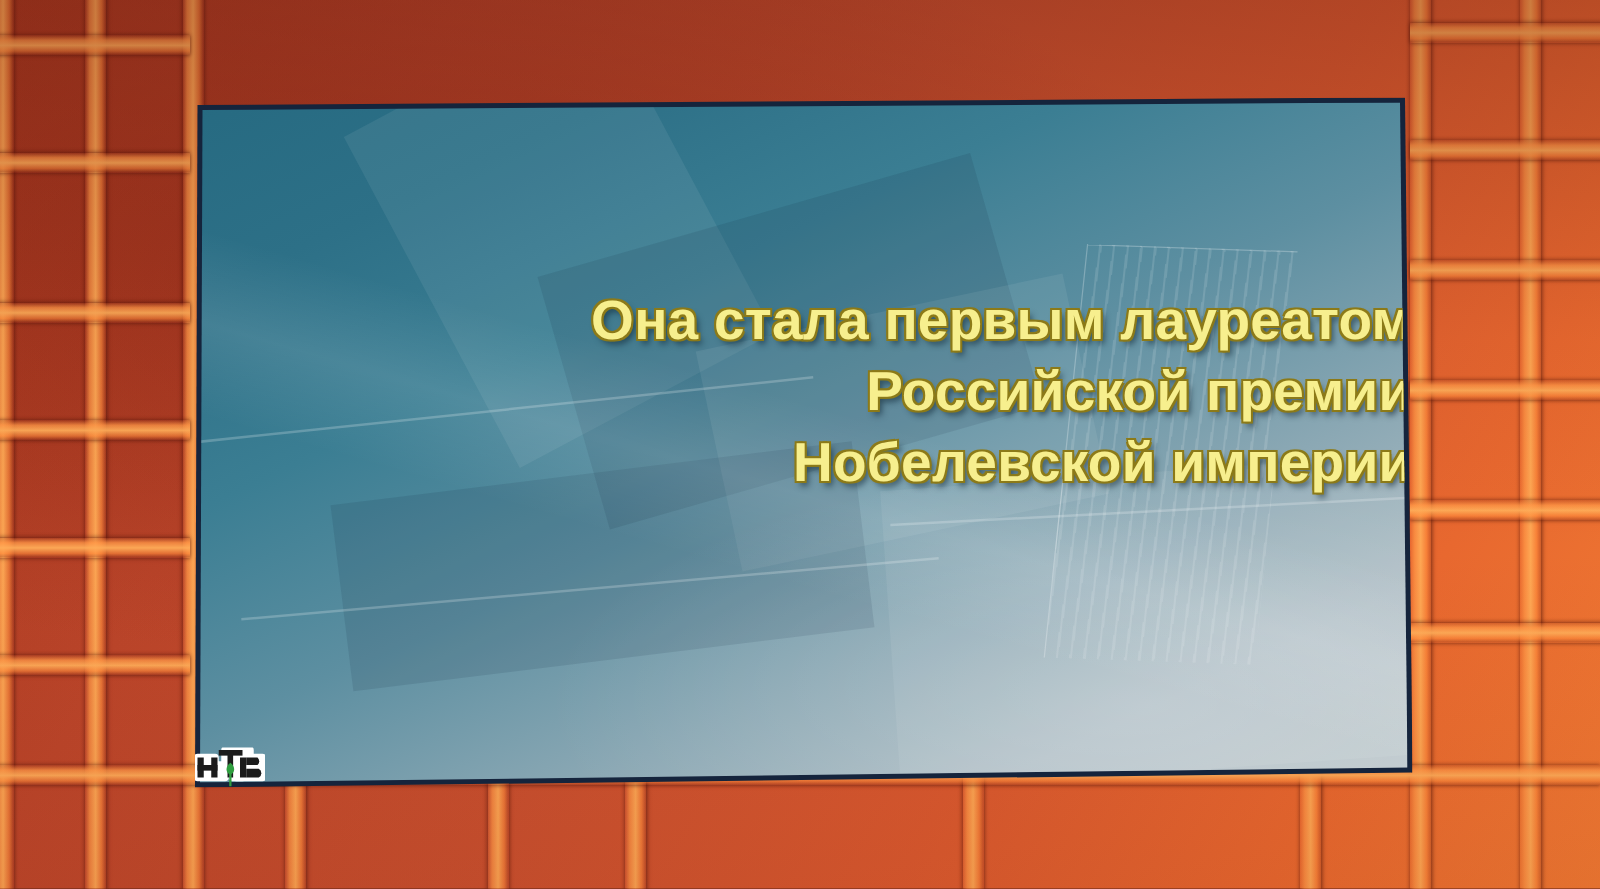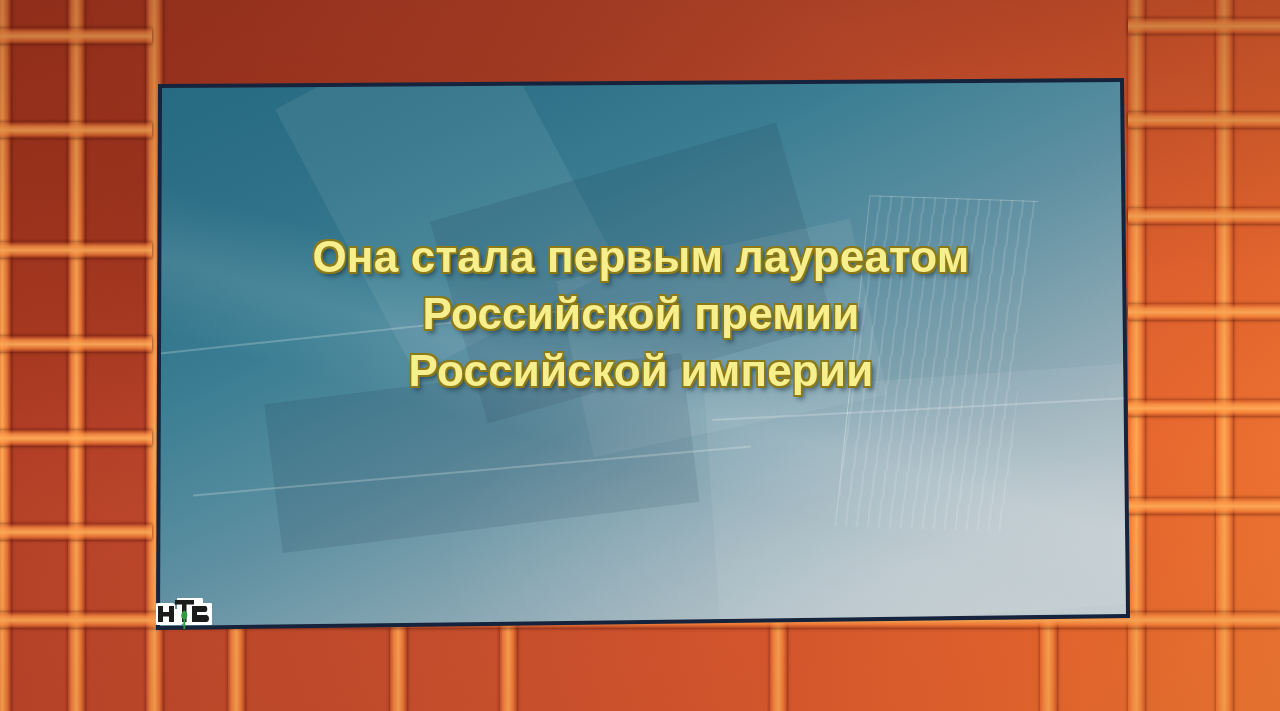--- a/index.html
+++ b/index.html
@@ -139,21 +139,21 @@
         rgba(255,255,255,0.13) 11px);
     pointer-events: none;
   }
 
   
   .caption {
     position: absolute;
     left: 0;
     right: 0;
     top: 150px;
-    text-align: center;
+    text-align: right;
     pointer-events: none;
   }
   .cap-line {
     display: block;
     font-family: "Liberation Sans", "DejaVu Sans", sans-serif;
     font-weight: bold;
     font-size: 44px;
     line-height: 57px;
     letter-spacing: 0.2px;
     color: #f7ef8e;
@@ -223,21 +223,21 @@
       <div class="glass" style="left:560px;  top:300px; width:420px; height:240px; transform:rotate(-4deg);"></div>
       <div class="glass line" style="left:-20px;  top:250px; width:520px; height:2px;  transform:rotate(-6deg);"></div>
       <div class="glass line" style="left:40px;   top:392px; width:560px; height:2px;  transform:rotate(-5deg);"></div>
       <div class="glass line" style="left:560px;  top:330px; width:420px; height:2px;  transform:rotate(-3deg);"></div>
       <div class="tower"></div>
       <div class="sheen"></div>
 
       <div class="caption">
         <span class="cap-line">Она стала первым лауреатом</span>
         <span class="cap-line">Российской премии</span>
-        <span class="cap-line">Российской империи</span>
+        <span class="cap-line">Нобелевской империи</span>
       </div>
 
     </div>
   </div>
 
   <div class="ntv-logo">
     <svg width="56" height="34" viewBox="0 0 56 34" xmlns="http://www.w3.org/2000/svg" aria-label="NTV">
       <g>
         <path d="M2 8 h14 v6 h8 V2 h20 v6 h-6 v16 h-8 V14 h-6 v10 H2 Z" fill="#ffffff" stroke="#ffffff" stroke-width="6" stroke-linejoin="round"></path>
         <path d="M33 8 h21 v16 h-21 Z" fill="#ffffff" stroke="#ffffff" stroke-width="6" stroke-linejoin="round"></path>

